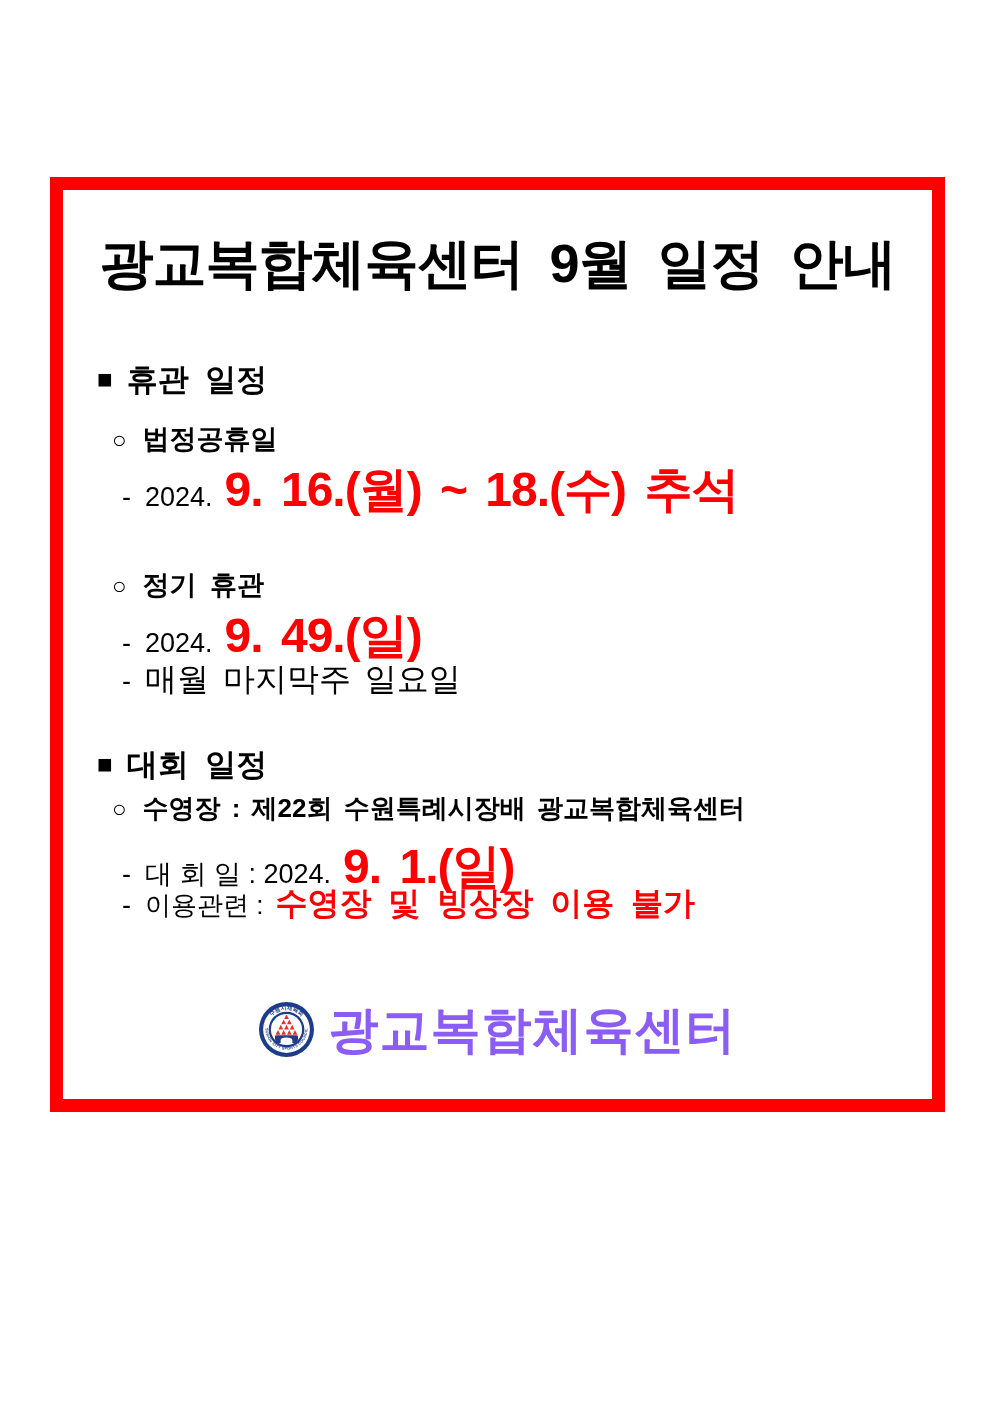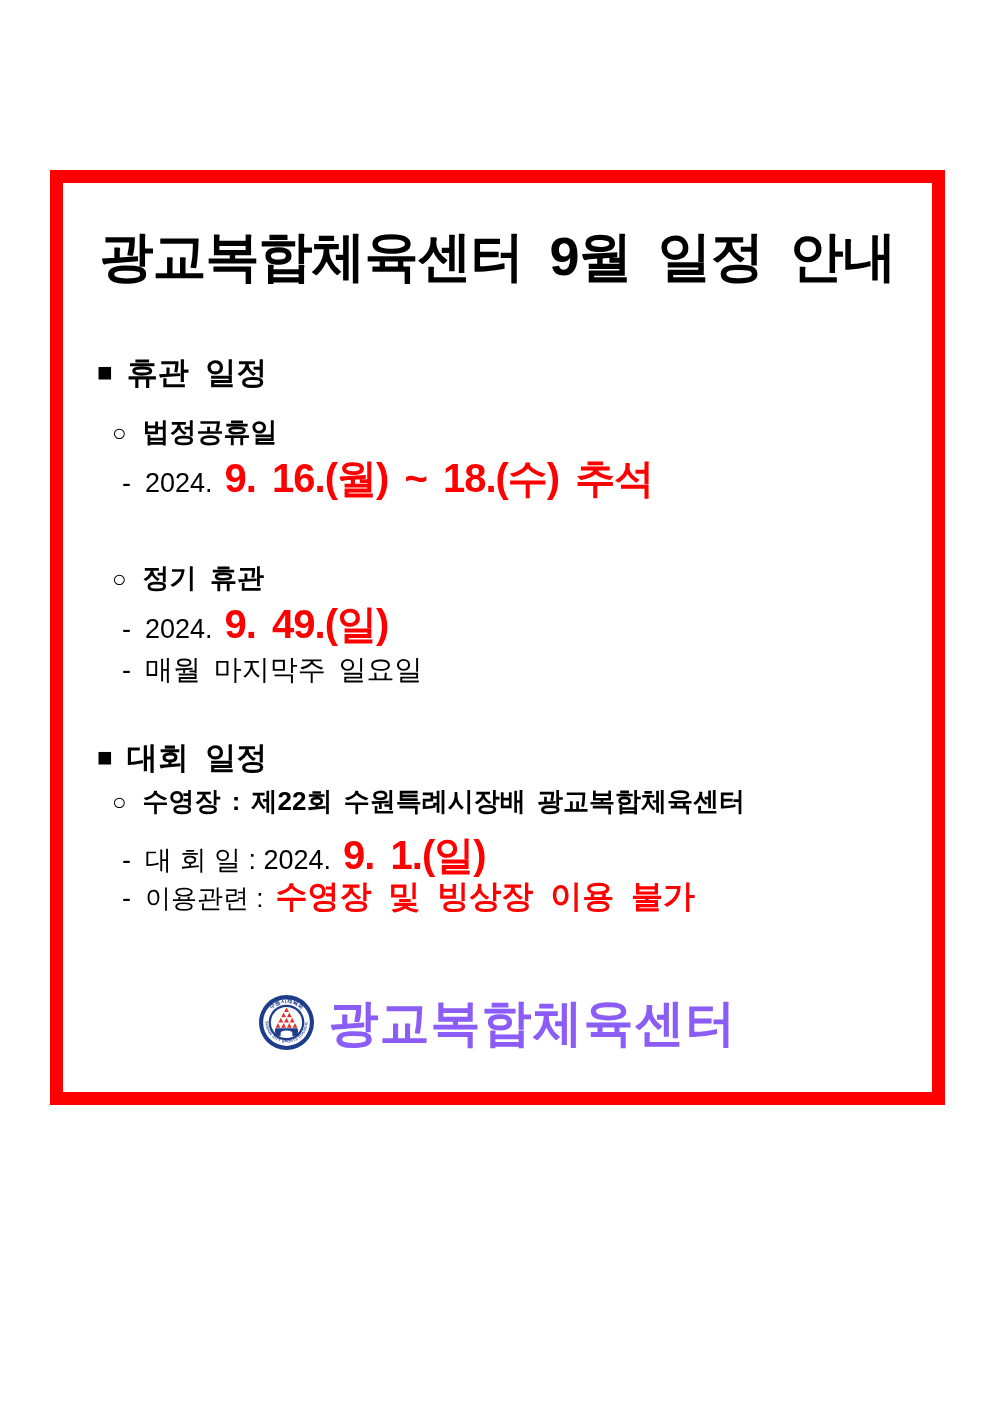--- a/index.html
+++ b/index.html
@@ -5,21 +5,21 @@
   * { margin: 0; padding: 0; box-sizing: border-box; }
   html, body { background: #ffffff; }
   body {
     width: 992px; height: 1403px;
     position: relative;
     font-family: "Liberation Sans", "DejaVu Sans", sans-serif;
     color: #000000;
   }
   .notice-box {
     position: absolute;
-    left: 50px; top: 170px;
+    left: 50px; top: 177px;
     width: 895px; height: 935px;
     border: 13px solid #ff0000;
     background: #ffffff;
   }
   
   .line { position: absolute; white-space: nowrap; }
 
   .doc-title {
     top: 38px; left: 0; width: 100%;
     text-align: center;
@@ -37,25 +37,25 @@
 
   .item-line { font-size: 27px; font-weight: 600; word-spacing: 6px; }
   .circle-marker { font-size: 24px; font-weight: 400; margin-right: 16px; }
   .item-holiday { top: 231px; left: 49px; }
   .item-regular { top: 377px; left: 49px; }
   .item-pool    { top: 601px; left: 49px; font-size: 26px; word-spacing: 4px; }
 
   .detail-line { font-weight: 500; }
   .dash { font-size: 27px; margin-right: 14px; font-weight: 500; }
   .detail-black { font-size: 27px; font-weight: 500; margin-right: 12px; }
-  .detail-red   { font-size: 40px; font-weight: 700; color: #ff0000; letter-spacing: -1px; word-spacing: 6px; }
+  .detail-red   { font-size: 48px; font-weight: 700; color: #ff0000; letter-spacing: -1px; word-spacing: 6px; }
   .det-holiday-date { top: 268px; left: 59px; }
   .det-regular-date { top: 414px; left: 59px; }
   .det-note         { top: 468px; left: 59px; }
-  .det-note .note-text { font-size: 28px; font-weight: 500; word-spacing: 5px; }
+  .det-note .note-text { font-size: 32px; font-weight: 500; word-spacing: 5px; }
   .det-comp-date    { top: 645px; left: 59px; text-align: right; }
   .det-usage        { top: 692px; left: 59px; }
   .det-usage .detail-black { font-size: 26px; }
   .det-usage .detail-red { font-size: 32px; letter-spacing: 0; word-spacing: 8px; }
 
   .footer {
     position: absolute;
     top: 812px; left: 0; width: 100%;
     display: flex; align-items: center; justify-content: center;
     gap: 15px;

